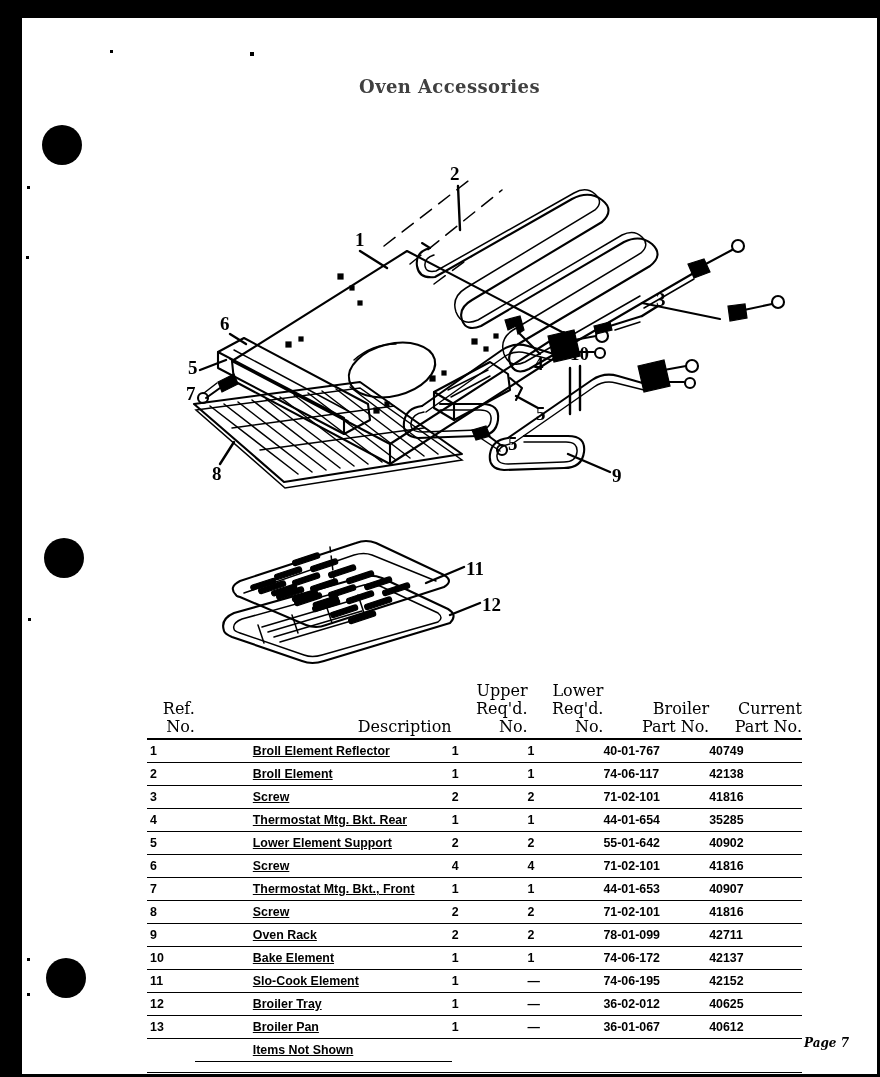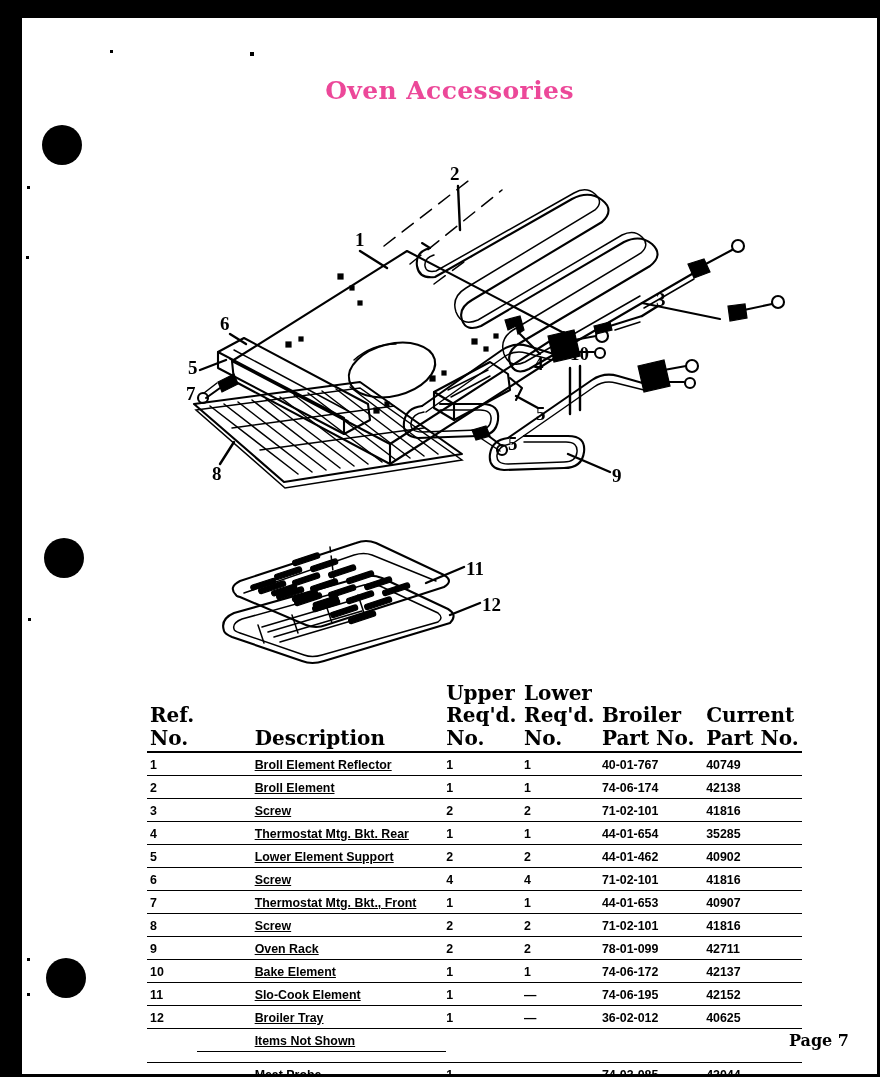--- a/index.html
+++ b/index.html
@@ -11,56 +11,56 @@
   #page-sheet{position:absolute;left:22px;top:18px;right:3px;bottom:3px;background:#fff;}
 
   
   .speck{position:absolute;background:#000;}
 
   
   .punch-hole{position:absolute;width:40px;height:40px;border-radius:50%;background:#000;}
 
   
   #page-title{position:absolute;left:0;right:0;top:58px;text-align:center;
-     font-family:"DejaVu Serif",serif;font-weight:bold;font-size:25px;letter-spacing:.4px;color:#ec4899;}
+     font-family:"DejaVu Serif",serif;font-weight:bold;font-size:18px;letter-spacing:.4px;color:#404040;}
 
   
   #diagram-main{position:absolute;left:150px;top:120px;width:700px;height:380px;}
   #diagram-lower{position:absolute;left:190px;top:515px;width:330px;height:140px;}
   svg{display:block;overflow:visible;}
   .ln{fill:none;stroke:#000;stroke-width:2.1;stroke-linejoin:round;stroke-linecap:round;}
   .ln-thin{fill:none;stroke:#000;stroke-width:1.5;stroke-linecap:round;}
   .ln-lead{fill:none;stroke:#000;stroke-width:2.4;stroke-linecap:round;}
   .fill-blk{fill:#000;stroke:#000;stroke-width:1.2;}
   .callout{font-family:"Liberation Serif",serif;font-size:19px;font-weight:bold;fill:#000;}
 
   
   #parts-table{position:absolute;left:125px;top:664px;width:655px;}
   table{border-collapse:collapse;width:100%;font-family:"Liberation Sans",sans-serif;}
-  thead th{font-family:"DejaVu Serif",serif;font-weight:bold;font-size:20px;
-     vertical-align:bottom;padding:0 0 2px 0;text-align:left;color:#000;line-height:1.12;white-space:pre-line;}
+  thead th{font-family:"DejaVu Serif",serif;font-weight:normal;font-size:16px;
+     vertical-align:bottom;padding:0 0 2px 0;text-align:right;color:#000;line-height:1.12;white-space:pre-line;}
   thead tr.head-row th{border-bottom:2.6px solid #000;}
   tbody td{font-family:"Liberation Sans",sans-serif;font-weight:bold;font-size:12.4px;
      border-bottom:1.4px solid #000;padding:3px 0 2px 0;height:17px;color:#000;}
   .c-ref{width:48px;padding-left:3px;}
   .c-desc{width:225px;}
   .c-up{width:82px;}
   .c-low{width:82px;}
   .c-prev{width:118px;}
   .c-cur{width:100px;margin-left:32px;}
   .th-desc{padding-left:58px;}
   td.c-desc{padding-left:58px;text-decoration:underline;}
   .row-notshown td{border-bottom:none;}
   .row-notshown td.c-desc{border-bottom:1.4px solid #000;}
   .row-gap td{border-bottom:1.4px solid #000;height:10px;padding:0;}
   tr.row-last td{border-bottom:3px solid #000;}
 
   
   #page-footer{position:absolute;right:28px;bottom:24px;
-     font-family:"DejaVu Serif",serif;font-weight:bold;font-size:16px;color:#000;}
+     font-family:"DejaVu Serif",serif;font-weight:bold;font-size:12px;color:#000;font-style:italic;}
 </style>
 </head>
 <body>
 
 <div id="scan-frame">
   <div id="page-sheet">
 
     <div class="speck" style="left:88px;top:32px;width:3px;height:3px;"></div>
     <div class="speck" style="left:228px;top:34px;width:4px;height:4px;"></div>
     <div class="speck" style="left:5px;top:168px;width:3px;height:3px;"></div>
@@ -360,21 +360,21 @@
               <td class="c-up">1</td>
               <td class="c-low">1</td>
               <td class="c-prev">40-01-767</td>
               <td class="c-cur">40749</td>
             </tr>
             <tr>
               <td class="c-ref">2</td>
               <td class="c-desc">Broll Element</td>
               <td class="c-up">1</td>
               <td class="c-low">1</td>
-              <td class="c-prev">74-06-174</td>
+              <td class="c-prev">74-06-117</td>
               <td class="c-cur">42138</td>
             </tr>
             <tr>
               <td class="c-ref">3</td>
               <td class="c-desc">Screw</td>
               <td class="c-up">2</td>
               <td class="c-low">2</td>
               <td class="c-prev">71-02-101</td>
               <td class="c-cur">41816</td>
             </tr>
@@ -384,21 +384,21 @@
               <td class="c-up">1</td>
               <td class="c-low">1</td>
               <td class="c-prev">44-01-654</td>
               <td class="c-cur">35285</td>
             </tr>
             <tr>
               <td class="c-ref">5</td>
               <td class="c-desc">Lower Element Support</td>
               <td class="c-up">2</td>
               <td class="c-low">2</td>
-              <td class="c-prev">44-01-462</td>
+              <td class="c-prev">55-01-642</td>
               <td class="c-cur">40902</td>
             </tr>
             <tr>
               <td class="c-ref">6</td>
               <td class="c-desc">Screw</td>
               <td class="c-up">4</td>
               <td class="c-low">4</td>
               <td class="c-prev">71-02-101</td>
               <td class="c-cur">41816</td>
             </tr>
@@ -442,20 +442,28 @@
               <td class="c-prev">74-06-195</td>
               <td class="c-cur">42152</td>
             </tr>
             <tr>
               <td class="c-ref">12</td>
               <td class="c-desc">Broiler Tray</td>
               <td class="c-up">1</td>
               <td class="c-low">—</td>
               <td class="c-prev">36-02-012</td>
               <td class="c-cur">40625</td>
+            </tr>
+            <tr>
+              <td class="c-ref">13</td>
+              <td class="c-desc">Broiler Pan</td>
+              <td class="c-up">1</td>
+              <td class="c-low">—</td>
+              <td class="c-prev">36-01-067</td>
+              <td class="c-cur">40612</td>
             </tr>
             <tr class="row-notshown">
               <td class="c-ref"></td>
               <td class="c-desc">Items Not Shown</td>
               <td class="c-up"></td>
               <td class="c-low"></td>
               <td class="c-prev"></td>
               <td class="c-cur"></td>
             </tr>
             <tr class="row-gap">

